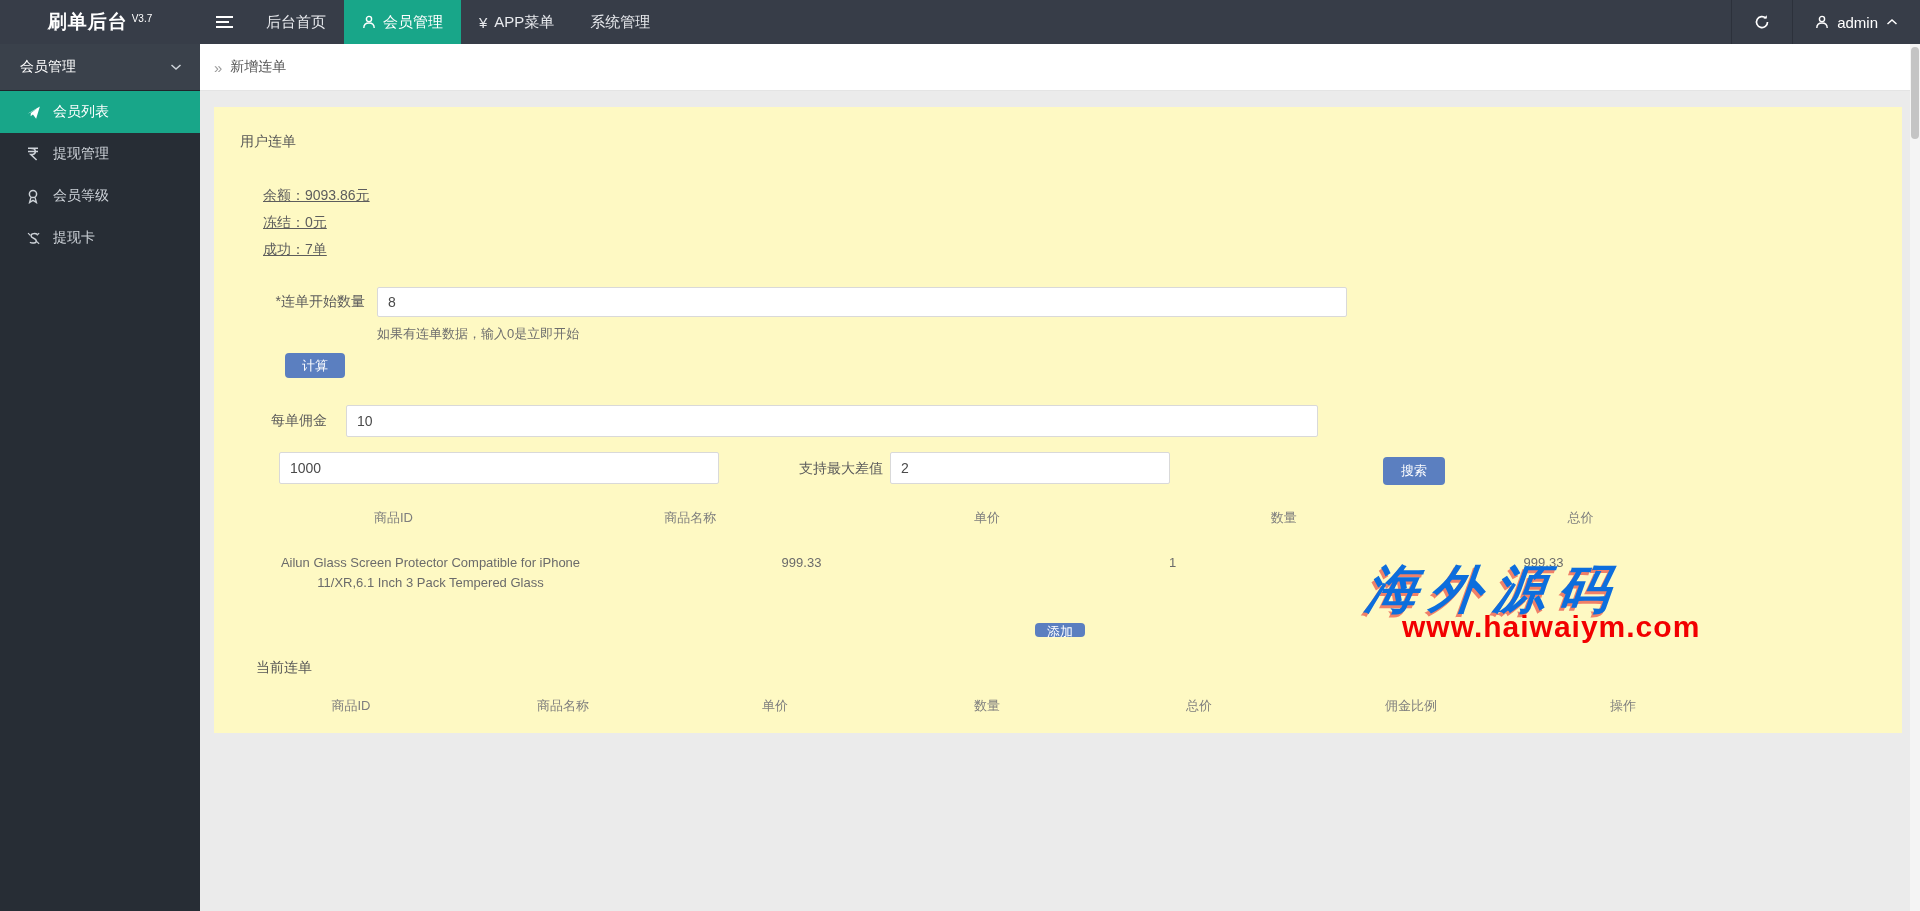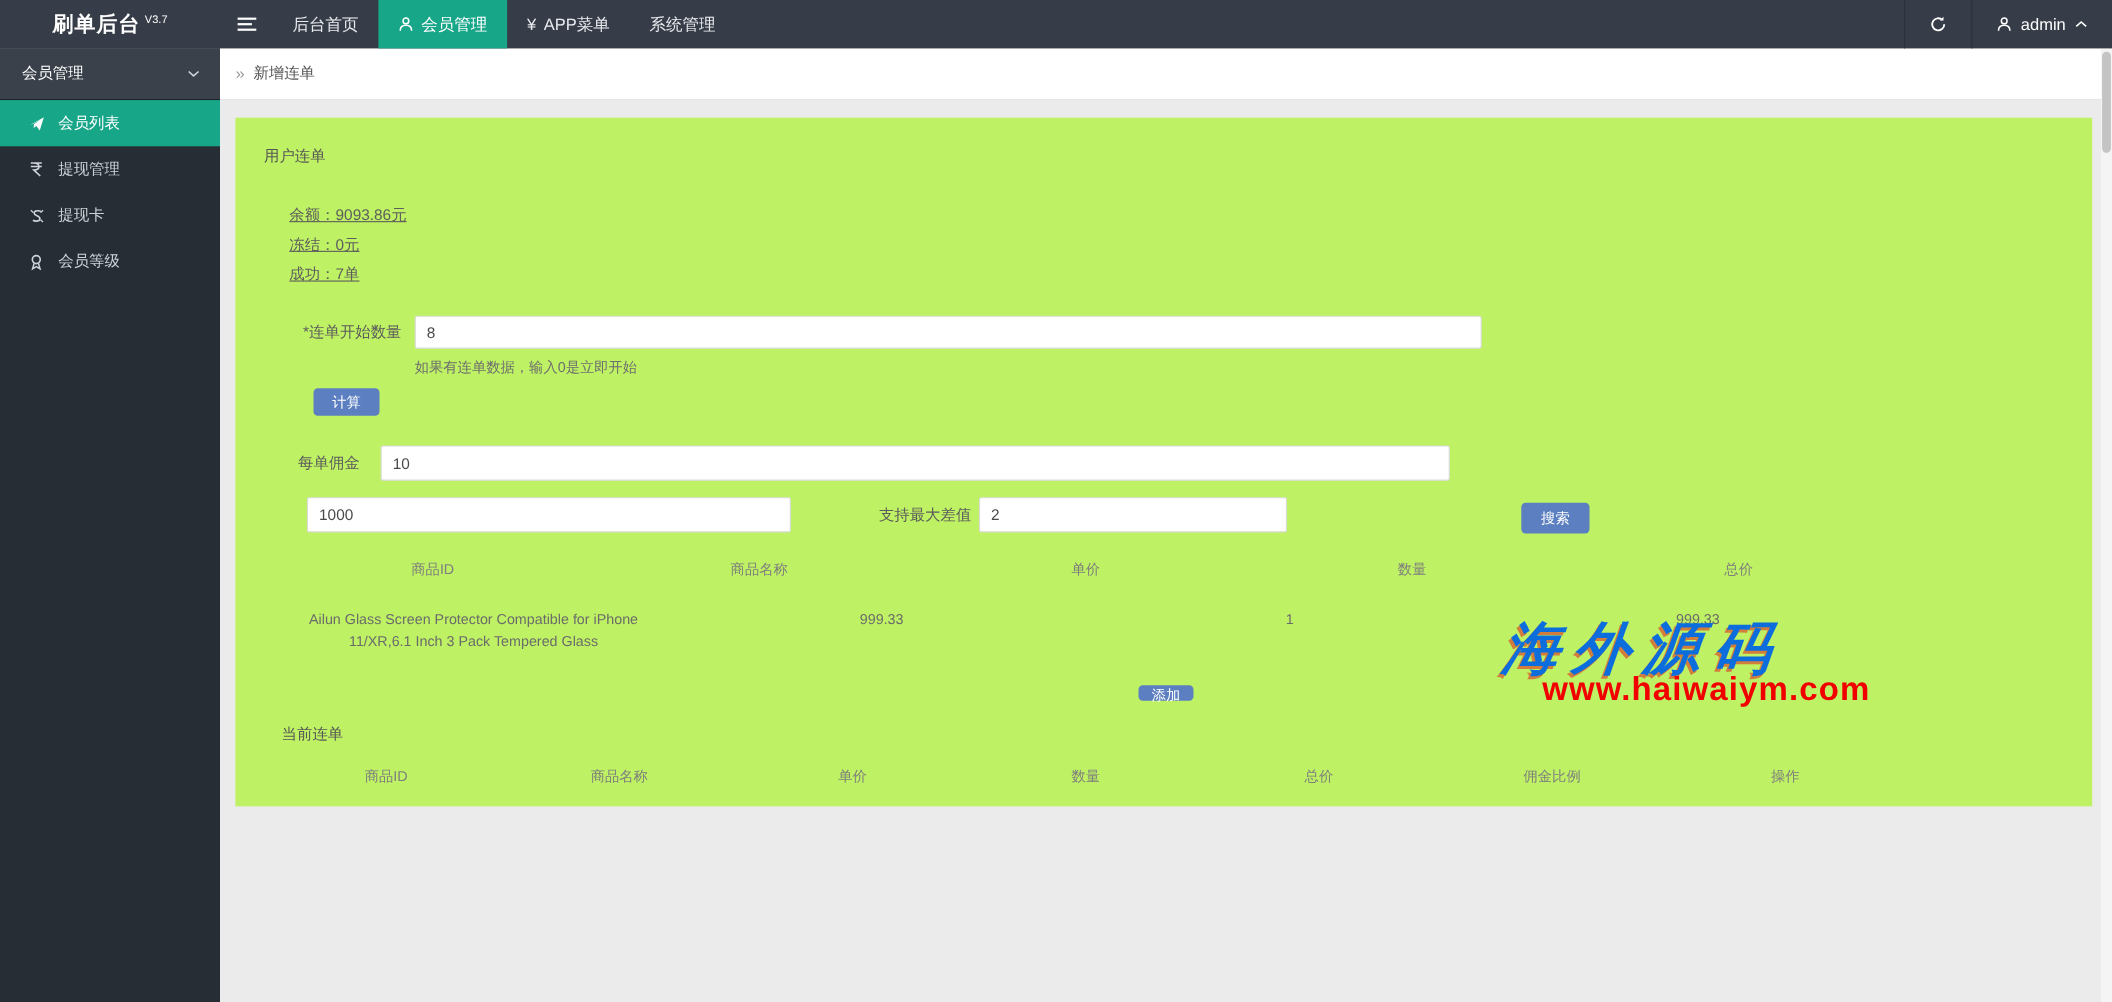--- a/index.html
+++ b/index.html
@@ -30,21 +30,21 @@
   .side-item { height:42px; display:flex; align-items:center; padding-left:24px; color:#ced3d9; font-size:14px; cursor:pointer; gap:11px; }
   .side-item.active { background:#18a689; color:#fff; }
   .side-item .sicon { width:18px; display:flex; justify-content:center; align-items:center; font-size:14px; }
 
   .main { flex:1; display:flex; flex-direction:column; min-width:0; }
   .breadcrumb { height:47px; background:#fff; border-bottom:1px solid #e4e4e4; display:flex; align-items:center; padding-left:14px; font-size:14px; color:#555; gap:8px; }
   .breadcrumb .sep { color:#9a9a9a; font-size:15px; }
   .content { flex:1; background:#ebebeb; padding:16px 0 0 14px; }
 
   
-  .card { position:relative; width:1688px; height:626px; background:#bef264; overflow:hidden; }
+  .card { position:relative; width:1688px; height:626px; background:#fef9c3; overflow:hidden; }
   .card .abs { position:absolute; }
   .panel-title { left:26px; top:26px; font-size:14px; color:#565656; }
   .stats { left:49px; top:80px; font-size:14px; color:#5d5d5d;text-decoration:underline; }
   .stats div { margin-bottom:9px; }
 
   .form-label { font-size:14px; color:#5c5c5c; }
   .inp { border:1px solid #d9d9d9; border-radius:2px; font-size:14px; color:#4a4a4a; padding:0 10px; background:#fff; font-family:inherit; }
   .row-start { left:0; top:180px; display:flex; align-items:center; }
   .row-start .form-label { width:151px; text-align:right; }
   .row-start .inp { margin-left:12px; width:970px; height:30px; }
@@ -161,35 +161,35 @@
     <div class="side-item">
       <span class="sicon">
         <svg class="ic" width="13" height="14" viewBox="0 0 13 14">
             <path d="M1 1.2 H11 M1 4.4 H11 M3.5 1.2 C6.8 1.2 8.4 2.5 8.4 4.4 C8.4 6.5 6.6 7.6 3.8 7.6 L9.6 13" fill="none" stroke="#ced3d9" stroke-width="1.5"></path>
           </svg>
       </span>
       <span>提现管理</span>
     </div>
     <div class="side-item">
       <span class="sicon">
+        <svg class="ic" width="14" height="15" viewBox="0 0 14 15">
+            <circle cx="7" cy="5" r="3.6" fill="none" stroke="#ced3d9" stroke-width="1.5"></circle>
+            <path d="M5 8.4 L3.6 13.4 L7 11.4 L10.4 13.4 L9 8.4" fill="none" stroke="#ced3d9" stroke-width="1.4"></path>
+          </svg>
+      </span>
+      <span>会员等级</span>
+    </div>
+    <div class="side-item">
+      <span class="sicon">
         <svg class="ic" width="15" height="15" viewBox="0 0 16 16">
             <path d="M12 3.6 C10.8 2.6 5.4 2 5.4 5 C5.4 8 11 7.4 11 10.6 C11 13.4 6 13.2 4.2 12" fill="none" stroke="#ced3d9" stroke-width="1.6"></path>
             <path d="M2.2 2.2 L4.6 4.6 M11.6 11.4 L14 13.8 M14 2.2 L11.6 4.6" fill="none" stroke="#ced3d9" stroke-width="1.3"></path>
           </svg>
       </span>
       <span>提现卡</span>
-    </div>
-    <div class="side-item">
-      <span class="sicon">
-        <svg class="ic" width="14" height="15" viewBox="0 0 14 15">
-            <circle cx="7" cy="5" r="3.6" fill="none" stroke="#ced3d9" stroke-width="1.5"></circle>
-            <path d="M5 8.4 L3.6 13.4 L7 11.4 L10.4 13.4 L9 8.4" fill="none" stroke="#ced3d9" stroke-width="1.4"></path>
-          </svg>
-      </span>
-      <span>会员等级</span>
     </div>
   </aside>
 
   <main class="main">
     <div class="breadcrumb">
       <span class="sep">»</span>
       <span>新增连单</span>
     </div>
 
     <div class="content">

